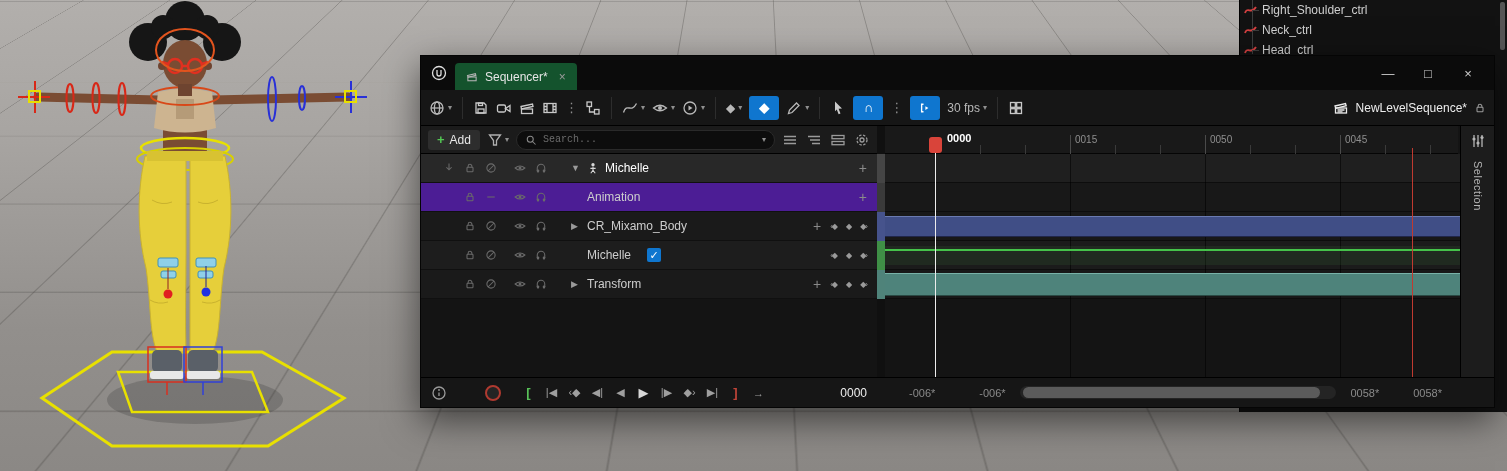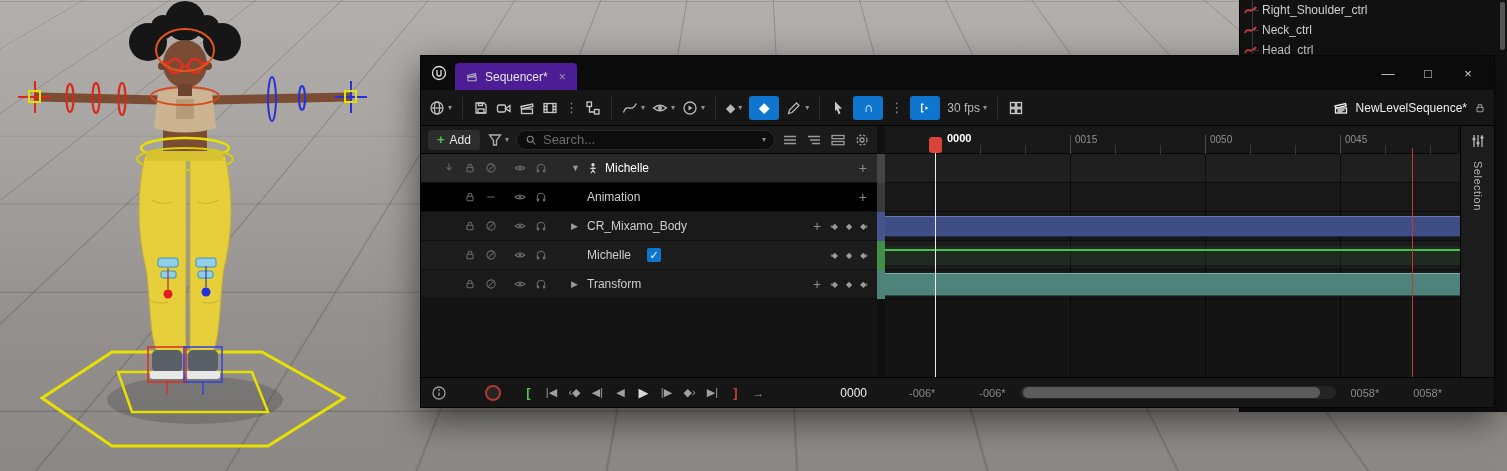--- a/index.html
+++ b/index.html
@@ -29,21 +29,21 @@
 
   
   .seqwin { position:absolute; left:420px; top:55px; width:1075px; height:353px;
     background:#131313; border:1px solid #050505; z-index:10;
     box-shadow:0 12px 34px rgba(0,0,0,.55); color:#c9c9c9; font-size:12px;
     display:flex; flex-direction:column; }
 
   
   .titlebar { height:34px; background:#0b0b0b; display:flex; align-items:flex-end; padding:0 6px; flex:none; }
   .ue-logo { align-self:center; margin:0 8px 0 4px; }
-  .tab { display:flex; align-items:center; gap:7px; background:#4c1d95; height:27px;
+  .tab { display:flex; align-items:center; gap:7px; background:#14532d; height:27px;
     padding:0 11px; border-radius:4px 4px 0 0; color:#e6e6e6; }
   .tab-close { color:#9a9a9a; font-size:12px; margin-left:4px; }
   .winbtns { margin-left:auto; align-self:center; display:flex; gap:0; color:#cfcfcf; }
   .winbtn { width:40px; text-align:center; font-size:13px; }
 
   
   .toolbar { height:36px; background:#161616; border-bottom:1px solid #000; display:flex;
     align-items:center; padding:0 8px; gap:7px; flex:none; }
   .tbtn { display:flex; align-items:center; gap:3px; color:#b8b8b8; }
   .caret { font-size:8px; color:#8f8f8f; }
@@ -60,28 +60,28 @@
   .leftpanel { width:456px; background:#161616; display:flex; flex-direction:column; flex:none; }
   .lp-toolbar { height:28px; background:#1b1b1b; border-bottom:1px solid #000; display:flex;
     align-items:center; gap:7px; padding:0 7px; flex:none; }
   .addbtn { display:flex; align-items:center; gap:5px; background:#2d2d2d; border-radius:3px;
     height:20px; padding:0 9px; color:#e8e8e8; }
   .plus-green { color:#53c653; font-weight:bold; font-size:13px; }
   .filterbtn { display:flex; align-items:center; gap:2px; color:#b0b0b0; }
   .searchbox { flex:1; display:flex; align-items:center; gap:6px; background:#0d0d0d;
     border:1px solid #2a2a2a; border-radius:10px; height:20px; padding:0 8px; color:#8a8a8a; }
   .searchbox input { flex:1; background:none; border:none; outline:none; color:#bbb;
-    font-size:13px; font-family:Liberation Sans, sans-serif; }
+    font-size:10px; font-family:Liberation Mono, monospace; }
   .searchbox input::placeholder { color:#6d6d6d; }
   .lp-icons { display:flex; gap:8px; color:#9a9a9a; align-items:center; }
 
   .rows { flex:1; background:#141414; }
   .row { position:relative; height:29px; display:flex; align-items:center; border-bottom:1px solid #101010; }
   .row.r1 { background:#282828; }
-  .row.r2 { background:#000000; }
+  .row.r2 { background:#4c1d95; }
   .row.r3 { background:#1a1a1a; }
   .row.r4 { background:#1d1d1d; }
   .row.r5 { background:#1a1a1a; }
   .ricons { display:flex; gap:9px; align-items:center; padding-left:22px; width:150px; color:#6a6a6a; flex:none; }
   .ricons .g2 { margin-left:8px; }
   .exp { width:16px; color:#9a9a9a; font-size:9px; flex:none; }
   .rlabel { color:#cdcdcd; }
   .row.r1 .rlabel { color:#fff; }
   .rright { margin-left:auto; display:flex; align-items:center; gap:9px; padding-right:10px; color:#8a8a8a; }
   .plus { font-size:14px; color:#8a8a8a; }

